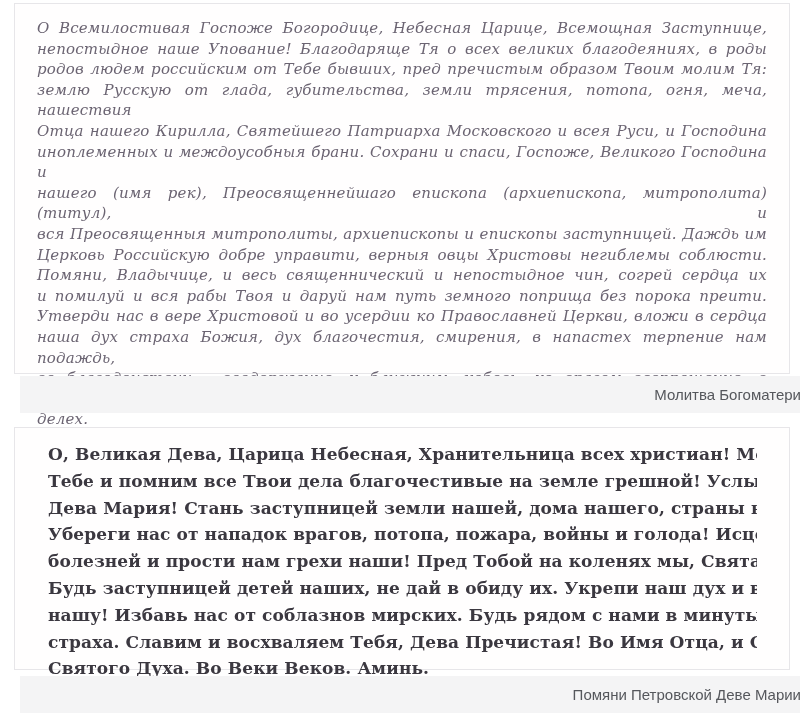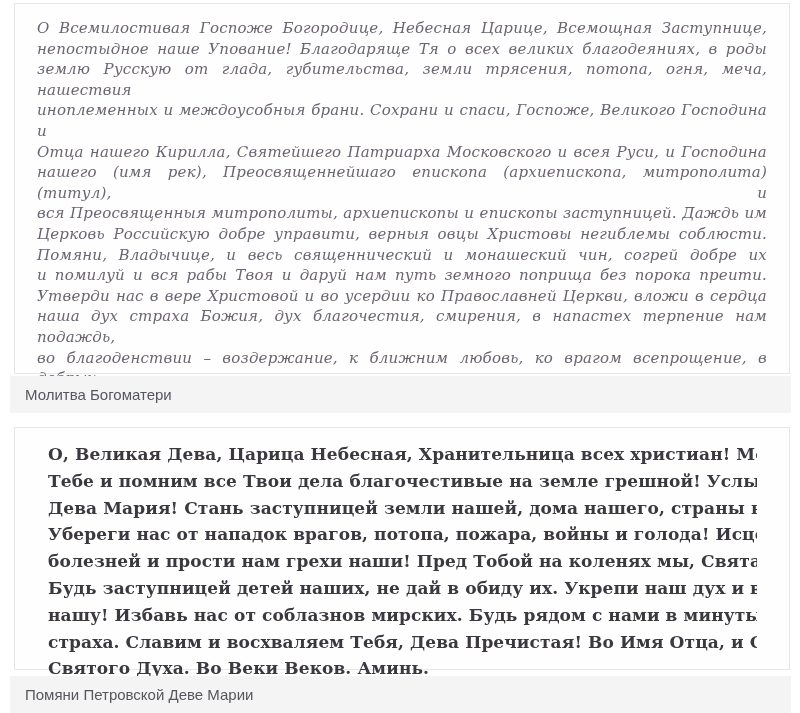--- a/index.html
+++ b/index.html
@@ -53,50 +53,52 @@
     font-weight: bold;
     font-size: 17px;
     line-height: 26.8px;
     color: #3b3840;
     letter-spacing: 0.1px;
     white-space: nowrap;
     overflow: hidden;
   }
   .caption {
     position: absolute;
-    left: 10px;
+    left: 20px;
     width: 781px;
     height: 37px;
     background: #f4f4f5;
     box-sizing: border-box;
     display: flex;
     align-items: center;
     padding-left: 15px;
     font-size: 15px;
     color: #55575c;
+    justify-content: flex-end;
   }
   #caption1 { top: 376px; }
   #caption2 { top: 676px; }
 </style>
 </head>
 <body>
 
 <div id="page">
 
   <figure class="figure" id="figure1" style="margin:0;">
     <div>
         <div class="pline">О Всемилостивая Госпоже Богородице, Небесная Царице, Всемощная Заступнице,</div>
         <div class="pline">непостыдное наше Упование! Благодаряще Тя о всех великих благодеяниях, в роды</div>
+        <div class="pline">родов людем российским от Тебе бывших, пред пречистым образом Твоим молим Тя:</div>
         <div class="pline">землю Русскую от глада, губительства, земли трясения, потопа, огня, меча, нашествия</div>
+        <div class="pline">Отца нашего Кирилла, Святейшего Патриарха Московского и всея Руси, и Господина</div>
         <div class="pline">иноплеменных и междоусобныя брани. Сохрани и спаси, Госпоже, Великого Господина и</div>
-        <div class="pline">Отца нашего Кирилла, Святейшего Патриарха Московского и всея Руси, и Господина</div>
         <div class="pline">нашего (имя рек), Преосвященнейшаго епископа (архиепископа, митрополита) (титул), и</div>
         <div class="pline">вся Преосвященныя митрополиты, архиепископы и епископы заступницей. Даждь им</div>
         <div class="pline">Церковь Российскую добре управити, верныя овцы Христовы негиблемы соблюсти.</div>
-        <div class="pline">Помяни, Владычице, и весь священнический и монашеский чин, согрей добре их</div>
+        <div class="pline">Помяни, Владычице, и весь священнический и непостыдное чин, согрей сердца их</div>
         <div class="pline">и помилуй и вся рабы Твоя и даруй нам путь земного поприща без порока преити.</div>
         <div class="pline">Утверди нас в вере Христовой и во усердии ко Православней Церкви, вложи в сердца</div>
         <div class="pline">наша дух страха Божия, дух благочестия, смирения, в напастех терпение нам подаждь,</div>
         <div class="pline">во благоденствии – воздержание, к ближним любовь, ко врагом всепрощение, в добрых</div>
         <div class="pline">делех.</div>
       </div>
   </figure>
 
   <div class="caption" id="caption1">
     <span>Молитва Богоматери</span>

